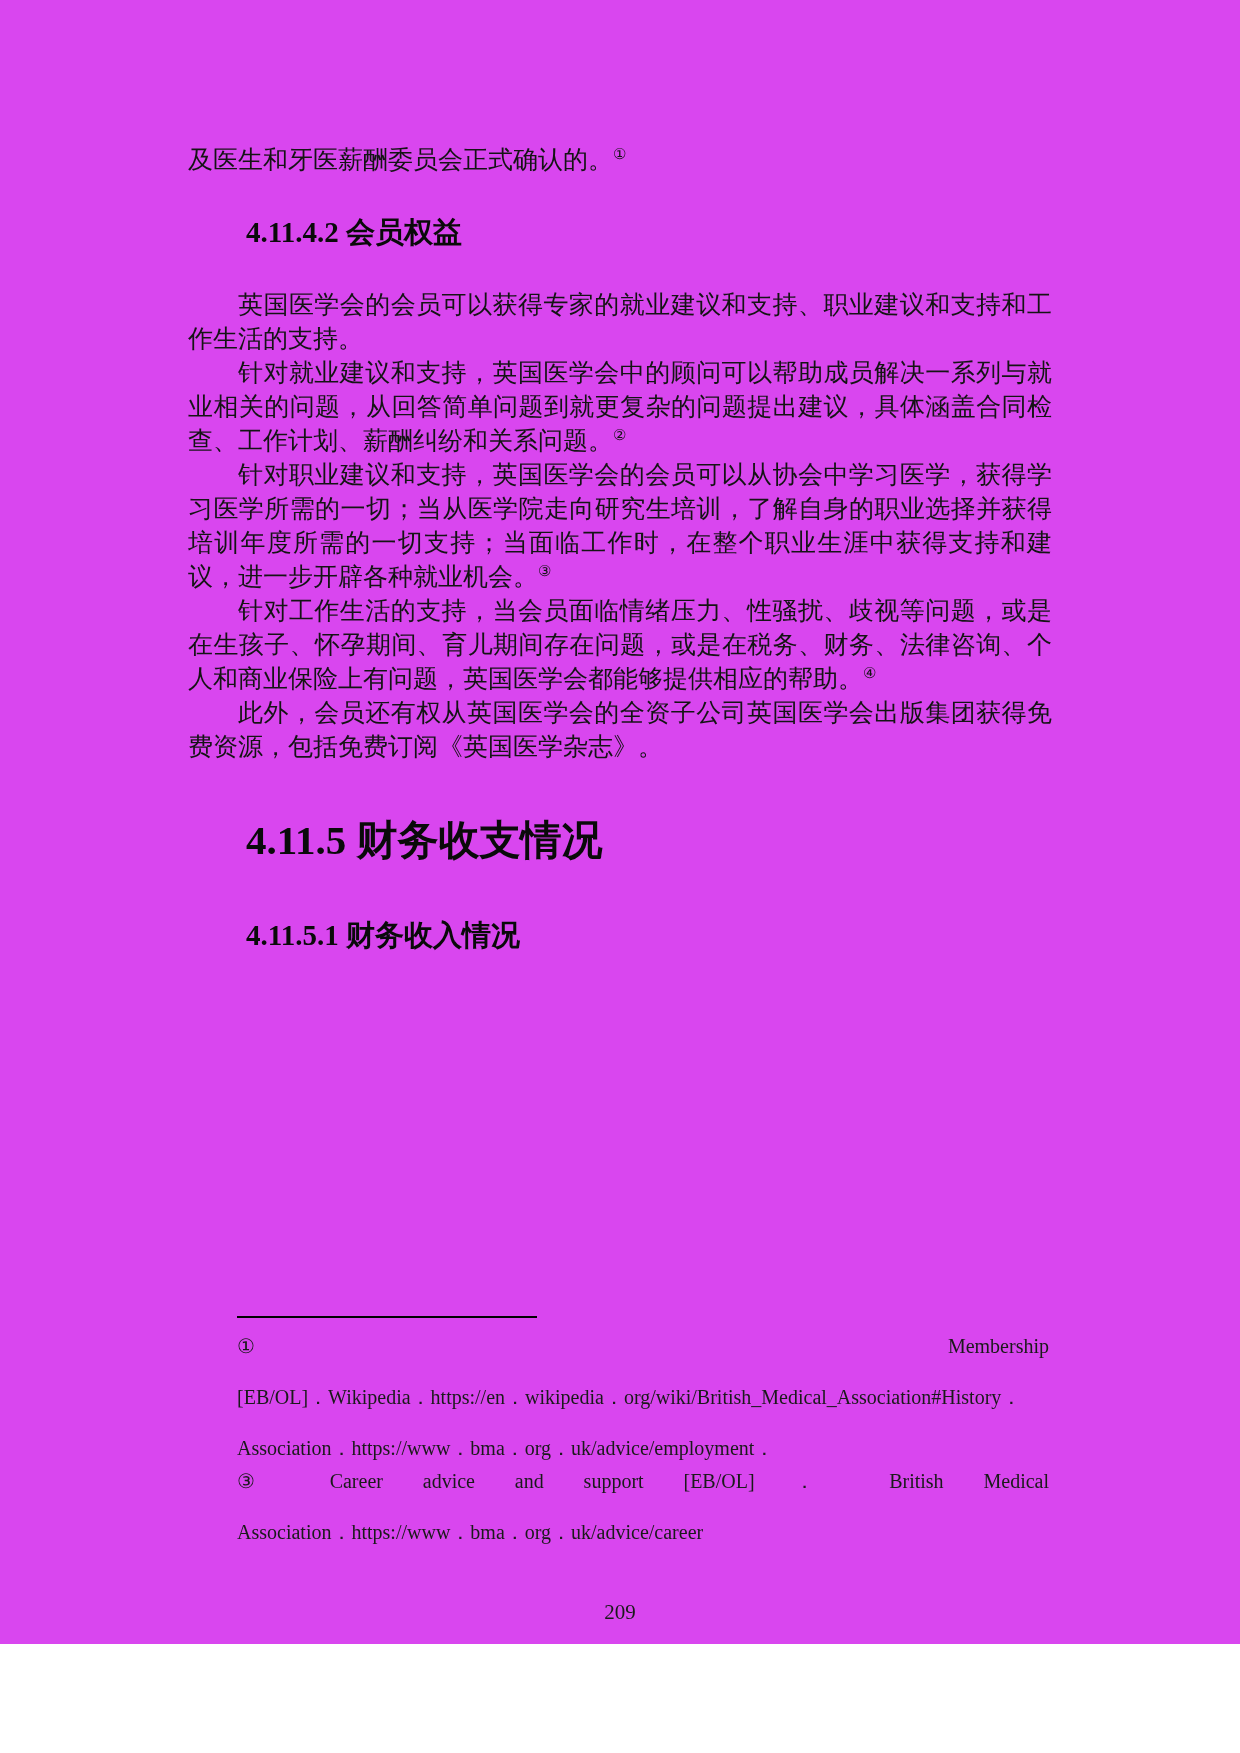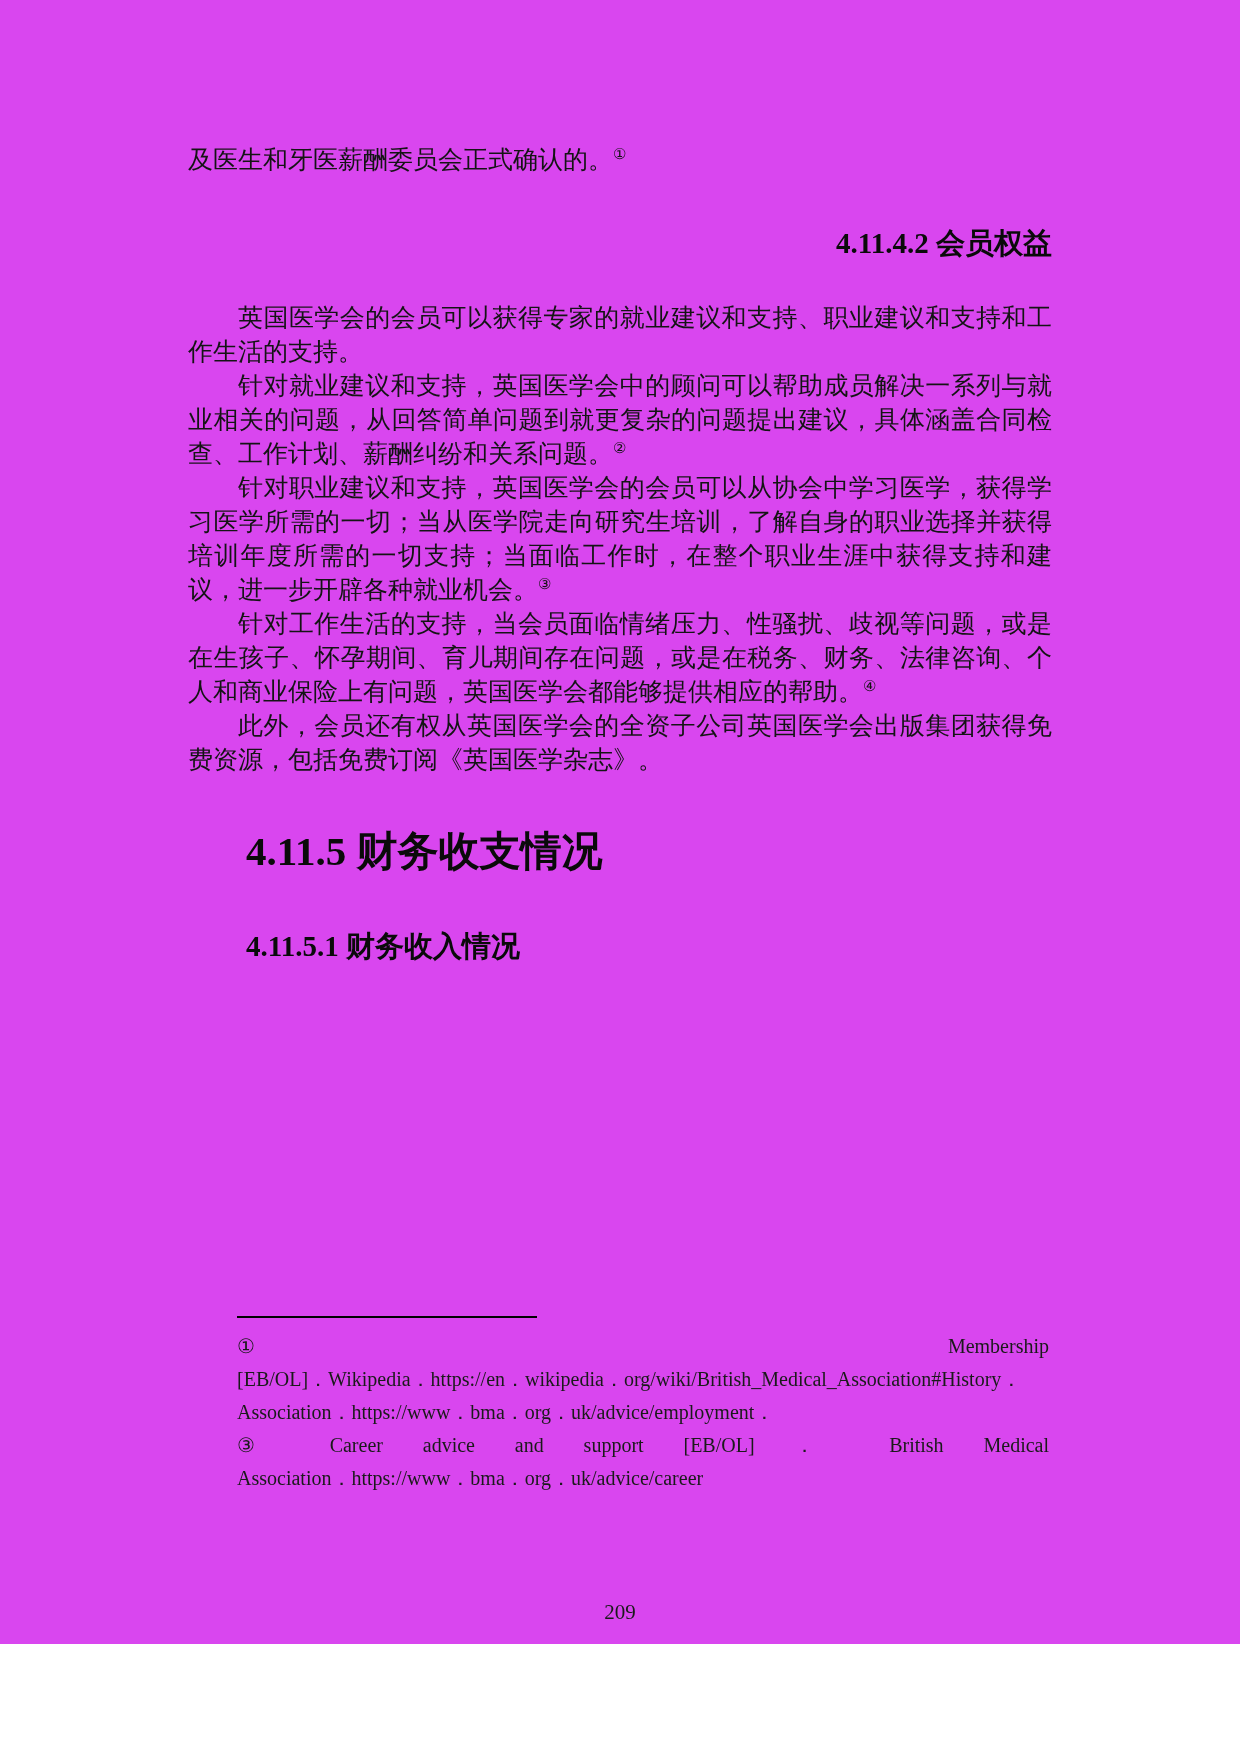--- a/index.html
+++ b/index.html
@@ -11,60 +11,59 @@
     overflow:hidden;
   }
   .flow{padding-top:141px;}
   .cont-line{
     margin:0 188px;
     font-size:25px;line-height:37px;
     text-align:justify;
   }
   .ref{font-size:15px;line-height:0;vertical-align:super;}
   h2.sub-heading{
-    margin:48px 188px 0 188px;
+    margin:37px 188px 0 188px;
     padding-left:58px;
     font-size:29px;line-height:35px;font-weight:bold;
     color:#0a0a0a;
-    text-align:right;
   }
   h1.sec-heading{
     margin:54px 188px 8px 188px;
     padding-left:58px;
     font-size:41px;line-height:40px;font-weight:bold;
     color:#0a0a0a;
   }
   h3.sub-heading2{
     margin:58px 188px 0 188px;
     padding-left:58px;
     font-size:29px;line-height:35px;font-weight:bold;
     color:#0a0a0a;
   }
   .paras{margin:40px 188px 0 188px;}
   .paras2{margin:38px 188px 0 188px;}
   .body-p{
     margin:0;
     font-size:25px;line-height:34px;
-    text-align:justify;text-indent:2em;
+    text-align:justify;text-indent:2em;font-family:Liberation Mono, monospace;
   }
   .footnotes{
     position:absolute;top:1316px;left:237px;width:812px;
     font-size:20px;color:#1a1a1a;
   }
   .fn-divider{
     width:300px;height:0;
     border-top:2px solid #000;
     margin-bottom:12px;
   }
   .fn-line{
     line-height:33px;
     text-align:justify;text-align-last:justify;
     word-break:break-word;
   }
-  .fn-line.last{text-align-last:left;}
+  .fn-line.last{text-align-last:left;margin-top:18px;}
   .page-number{
     position:absolute;top:1600px;left:0;width:100%;
     text-align:center;font-size:21px;color:#1a1a1a;
   }
 </style>
 </head>
 <body>
 
 <div class="page">
 

